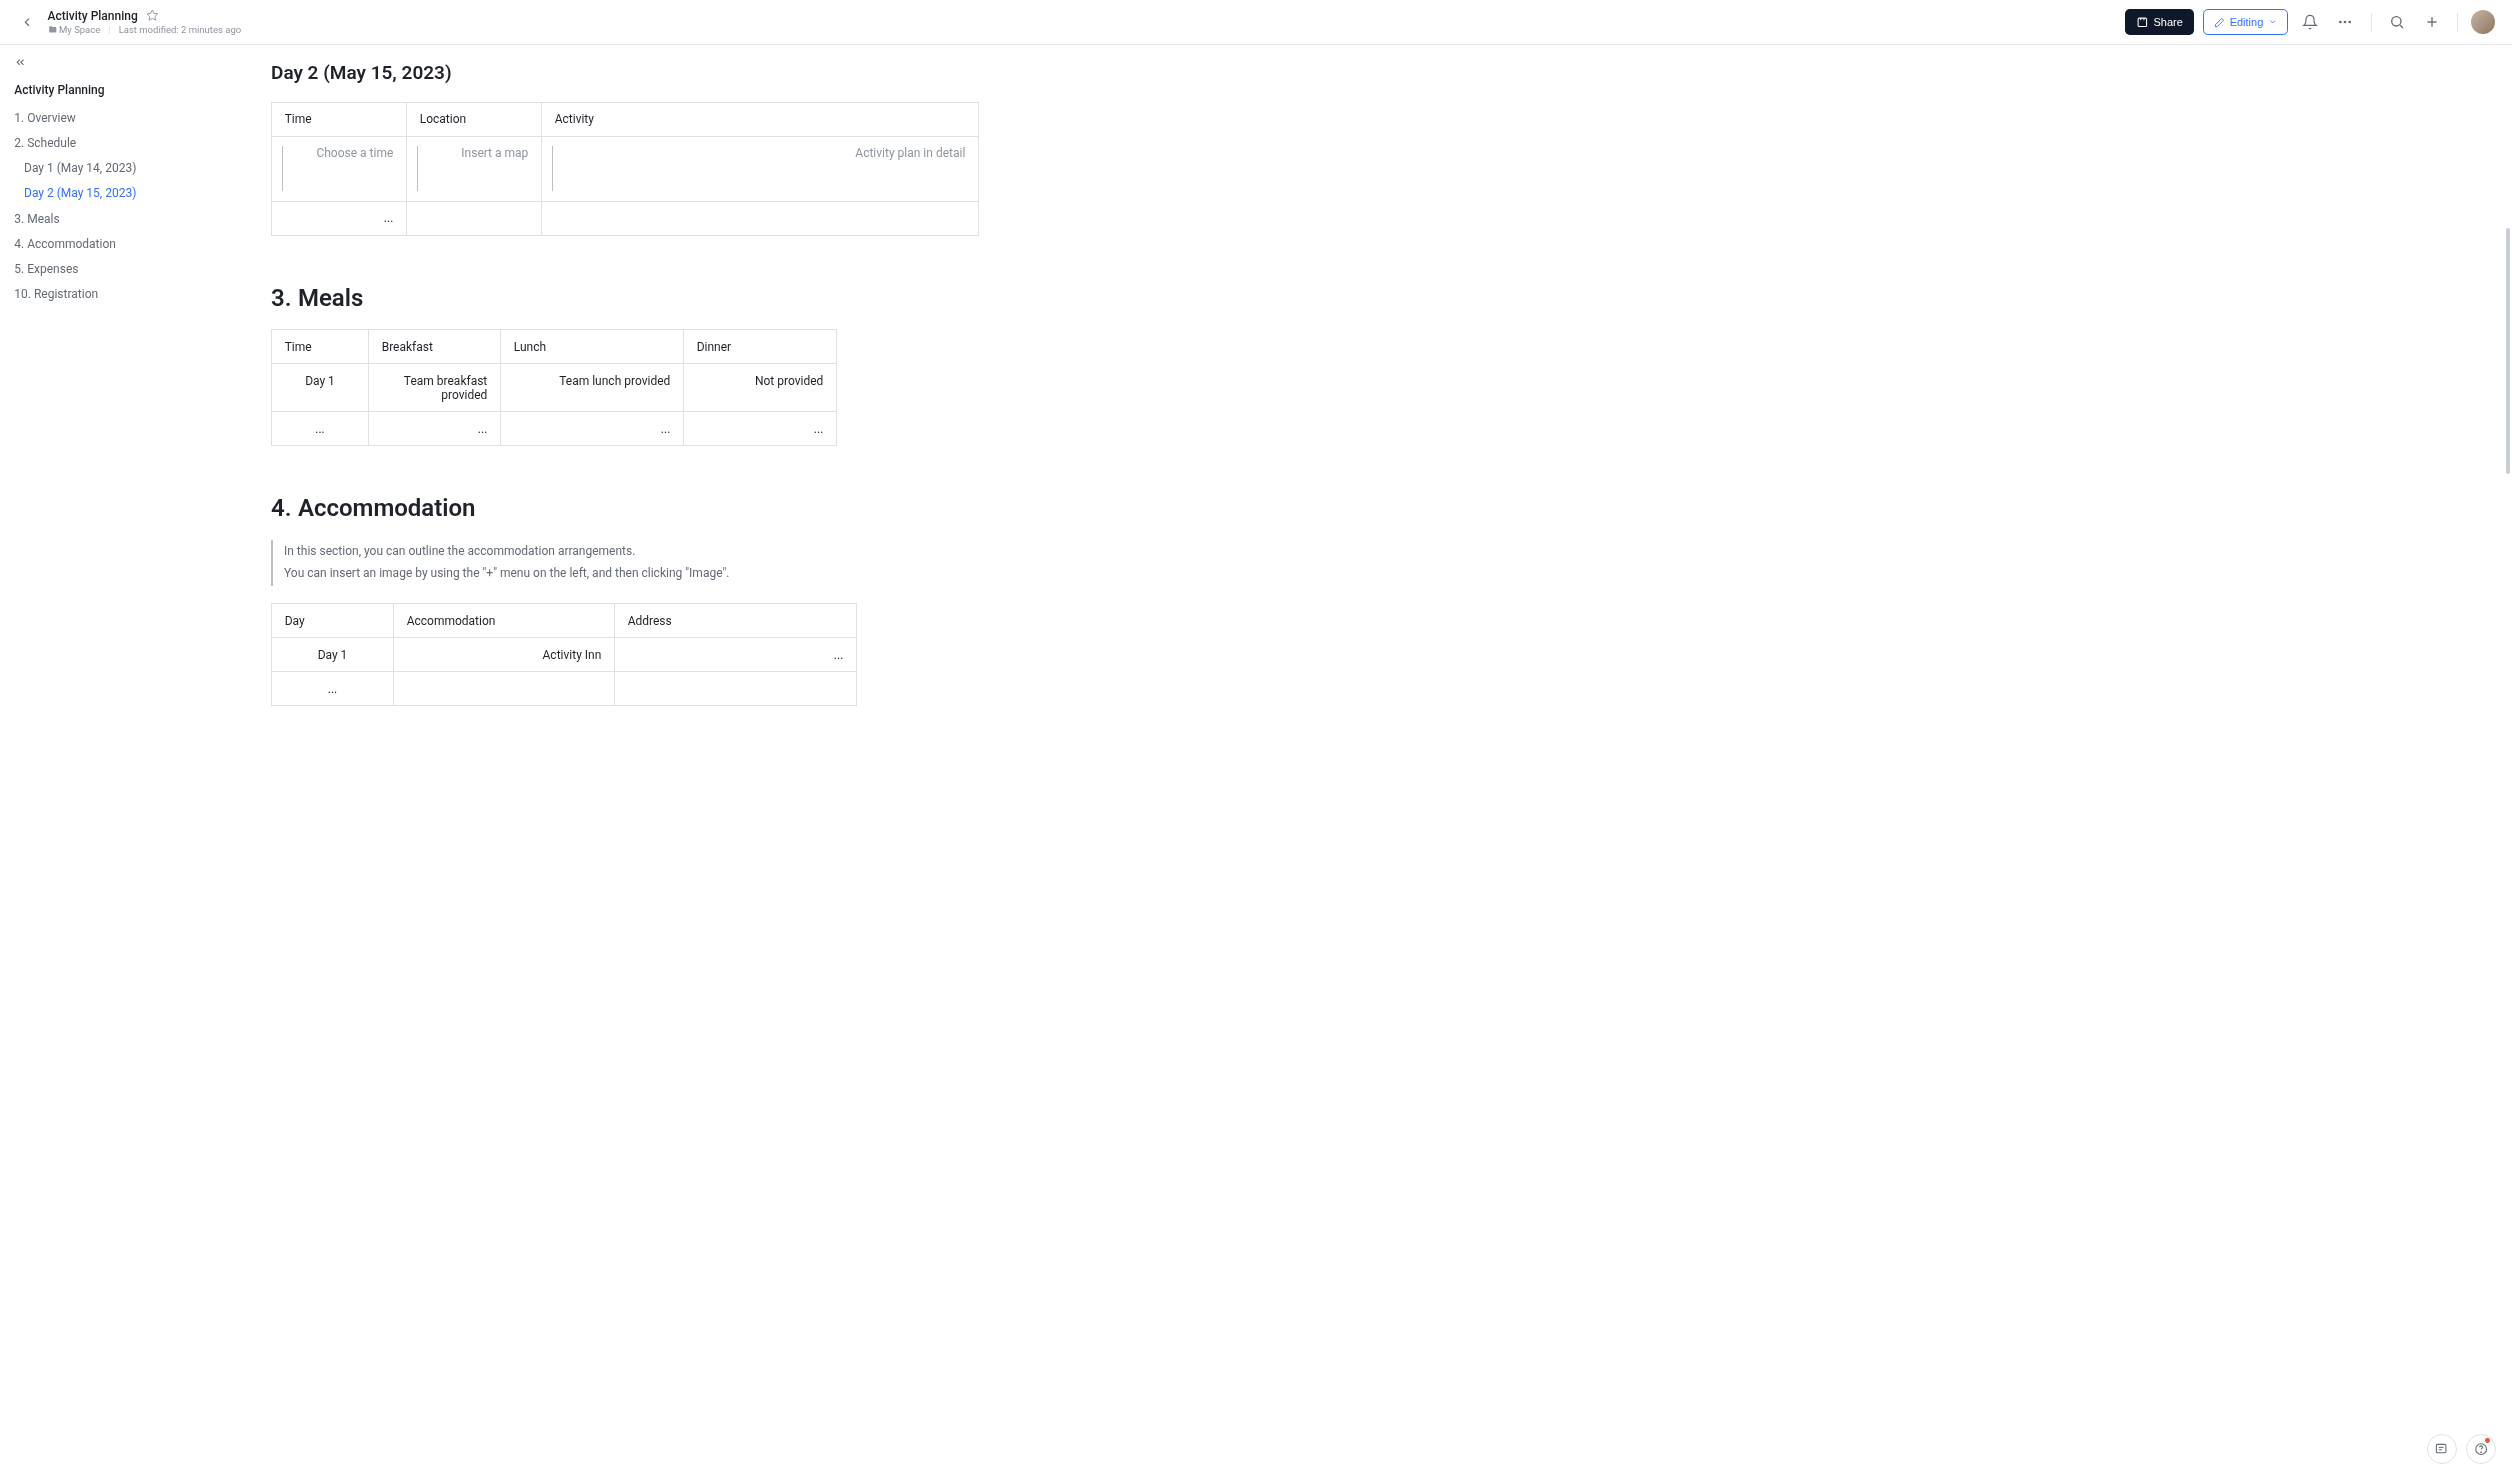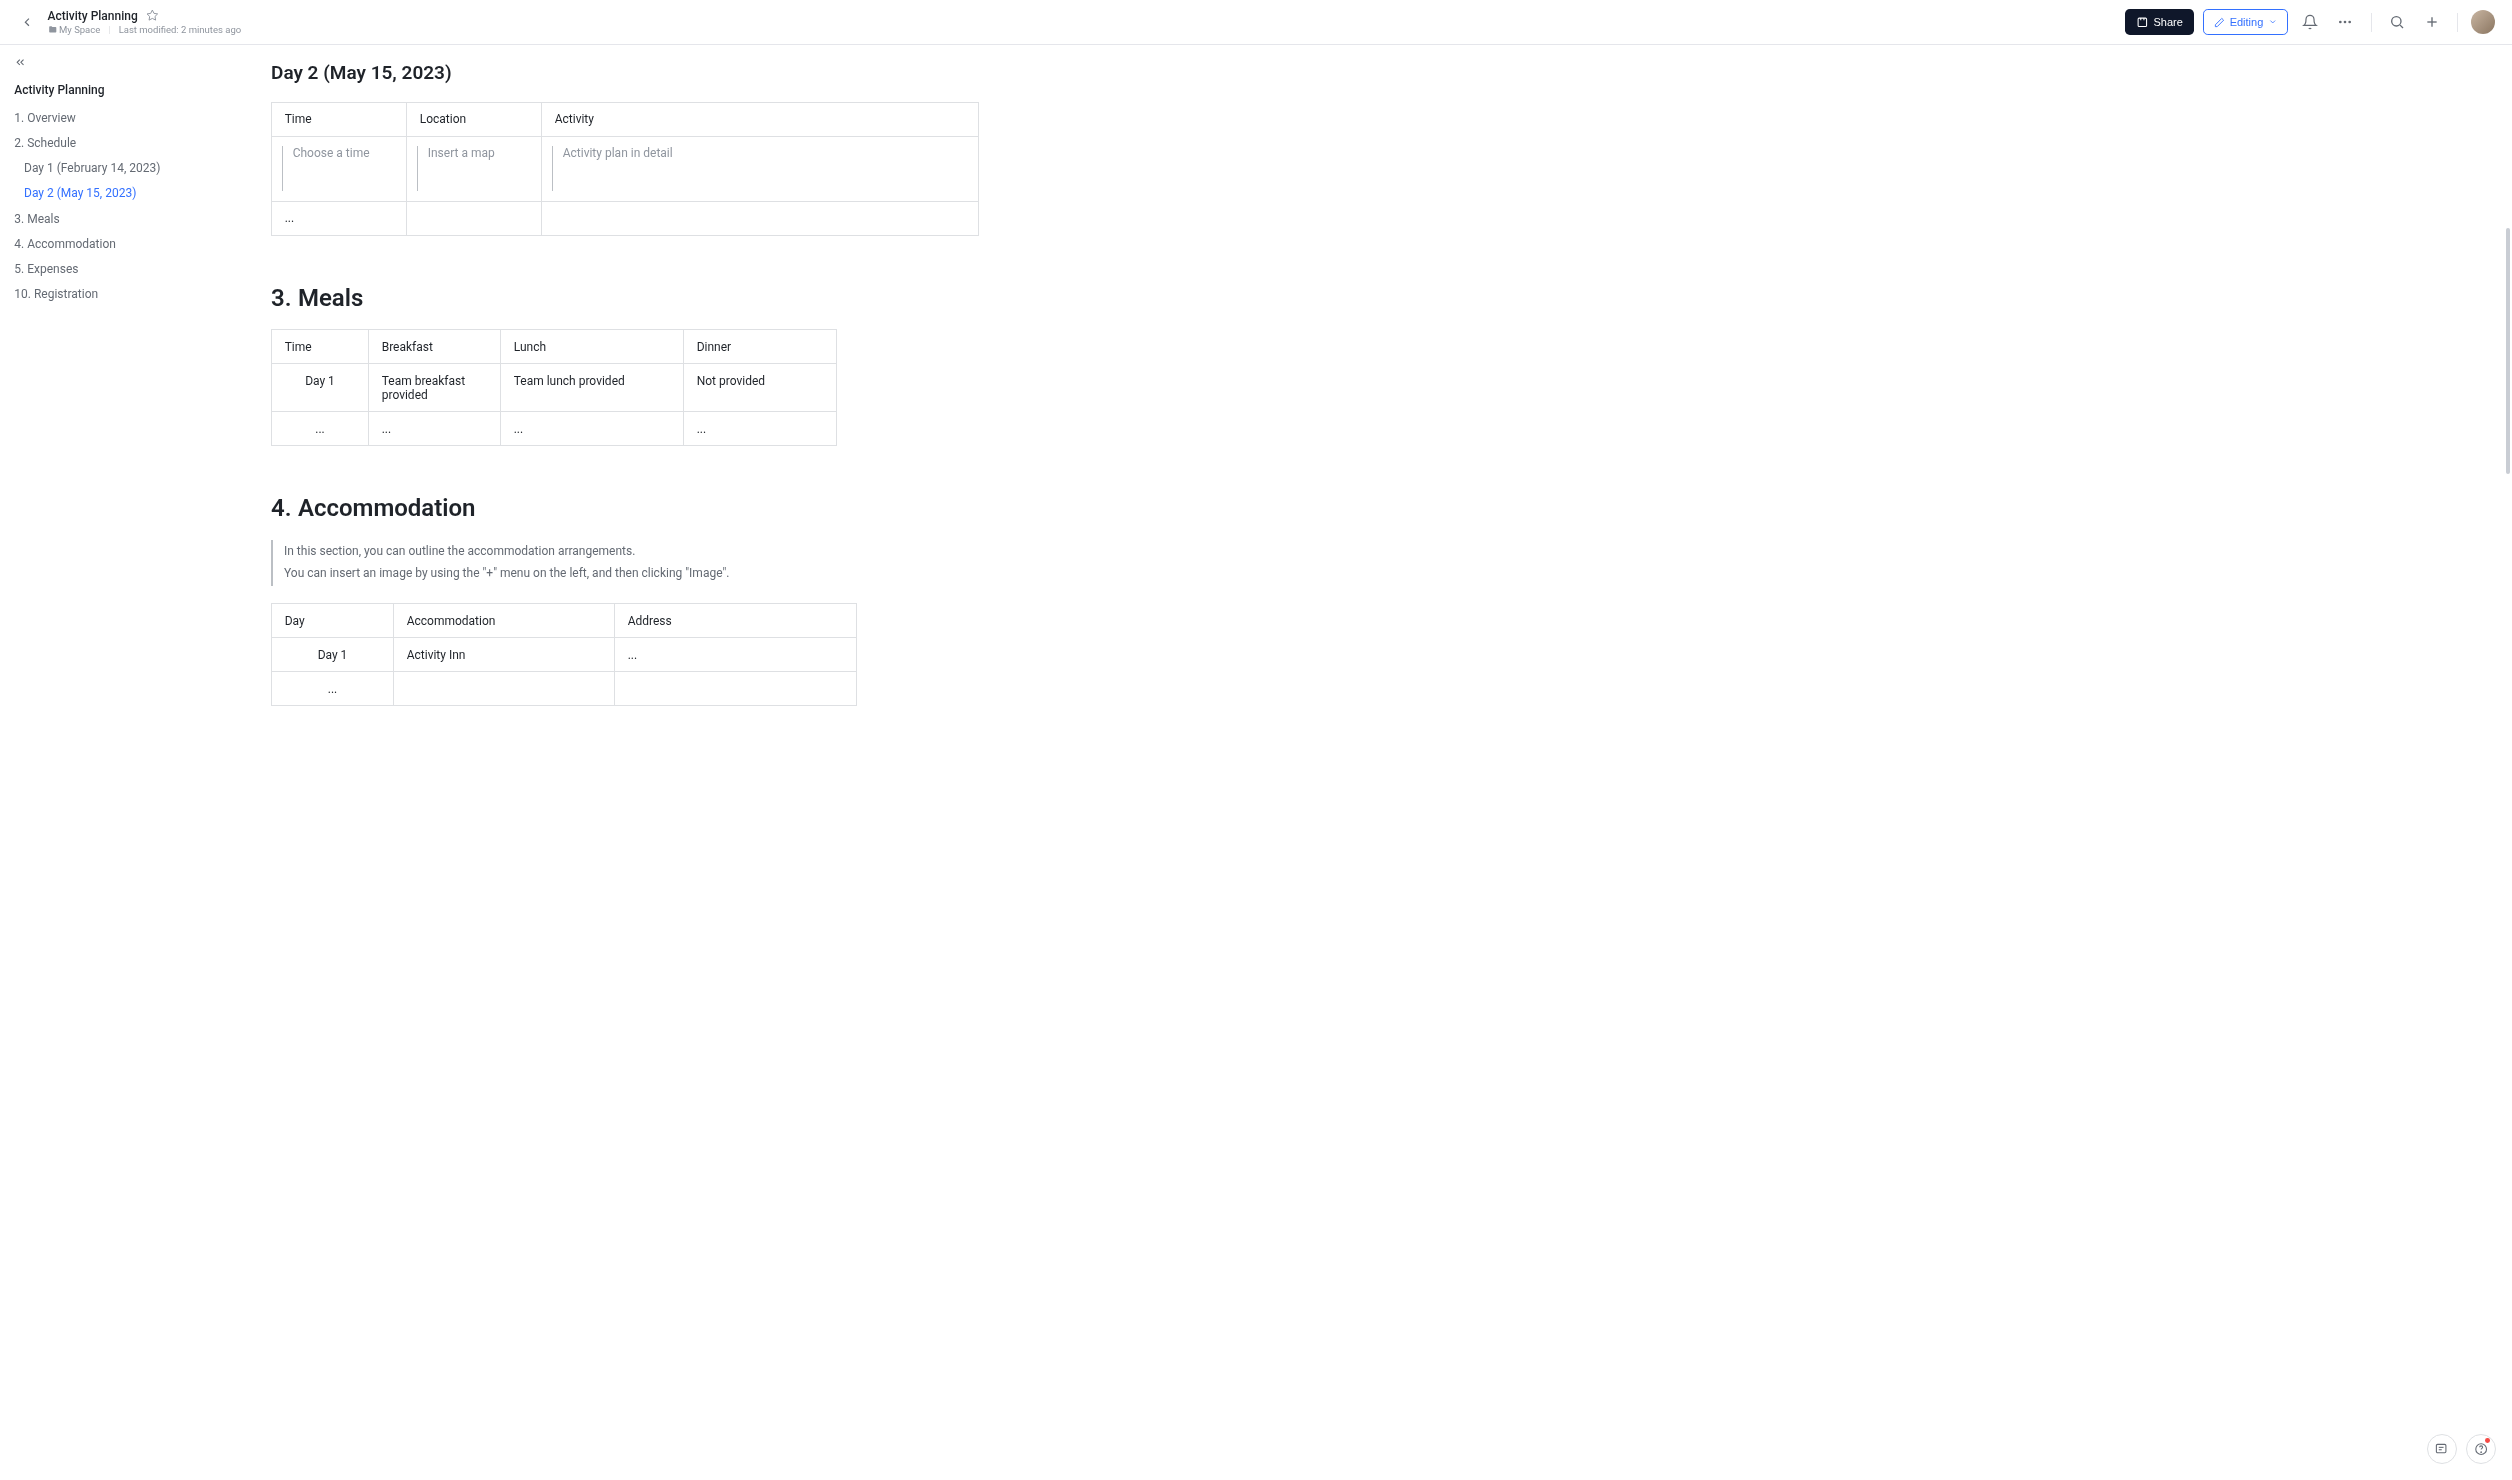--- a/index.html
+++ b/index.html
@@ -40,21 +40,21 @@
     .content-inner { max-width: 716px; }
     
     h2 { font-size: 19px; font-weight: 600; margin-bottom: 17.5px; color: #1f2329; }
     h1.section-heading { font-size: 24px; font-weight: 600; margin-top: 48px; margin-bottom: 17.5px; color: #1f2329; }
     h1.section-heading .num { margin-right: 6.4px; }
     
     
     table { border-collapse: collapse; margin-bottom: 8px; }
     th, td { border: 0.8px solid #dee0e3; padding: 9.5px 12.7px; text-align: left; font-size: 12px; vertical-align: top; }
     th { font-weight: 400; text-align: left; background: #fff; }
-    td { background: #fff; }
+    td { background: #fff; text-align: right; }
     
     .schedule-table { width: 708px; }
     .schedule-table col.c1 { width: 135px; }
     .schedule-table col.c2 { width: 135px; }
     .schedule-table col.c3 { width: 437px; }
     .schedule-table tbody tr:first-child td { height: 65px; }
     
     .centered { text-align: center; }
     
     .placeholder-cell { position: relative; padding-left: 20.7px; }
@@ -167,21 +167,21 @@
     <div class="collapse-btn">
       <svg width="12.7" height="12.7" viewBox="0 0 24 24" fill="none" stroke="#646a73" stroke-width="2">
           <polyline points="11 17 6 12 11 7"></polyline>
           <polyline points="18 17 13 12 18 7"></polyline>
         </svg>
     </div>
     <div class="toc-title">Activity Planning</div>
     <div id="toc-list">
         <div class="toc-item">1. Overview</div>
         <div class="toc-item">2. Schedule</div>
-        <div class="toc-item level-2">Day 1 (February 14, 2023)</div>
+        <div class="toc-item level-2">Day 1 (May 14, 2023)</div>
         <div class="toc-item level-2 active">Day 2 (May 15, 2023)</div>
         <div class="toc-item">3. Meals</div>
         <div class="toc-item">4. Accommodation</div>
         <div class="toc-item">5. Expenses</div>
         <div class="toc-item">10. Registration</div>
       </div>
   </div>
 
   <div class="content">
     <div class="content-inner">

